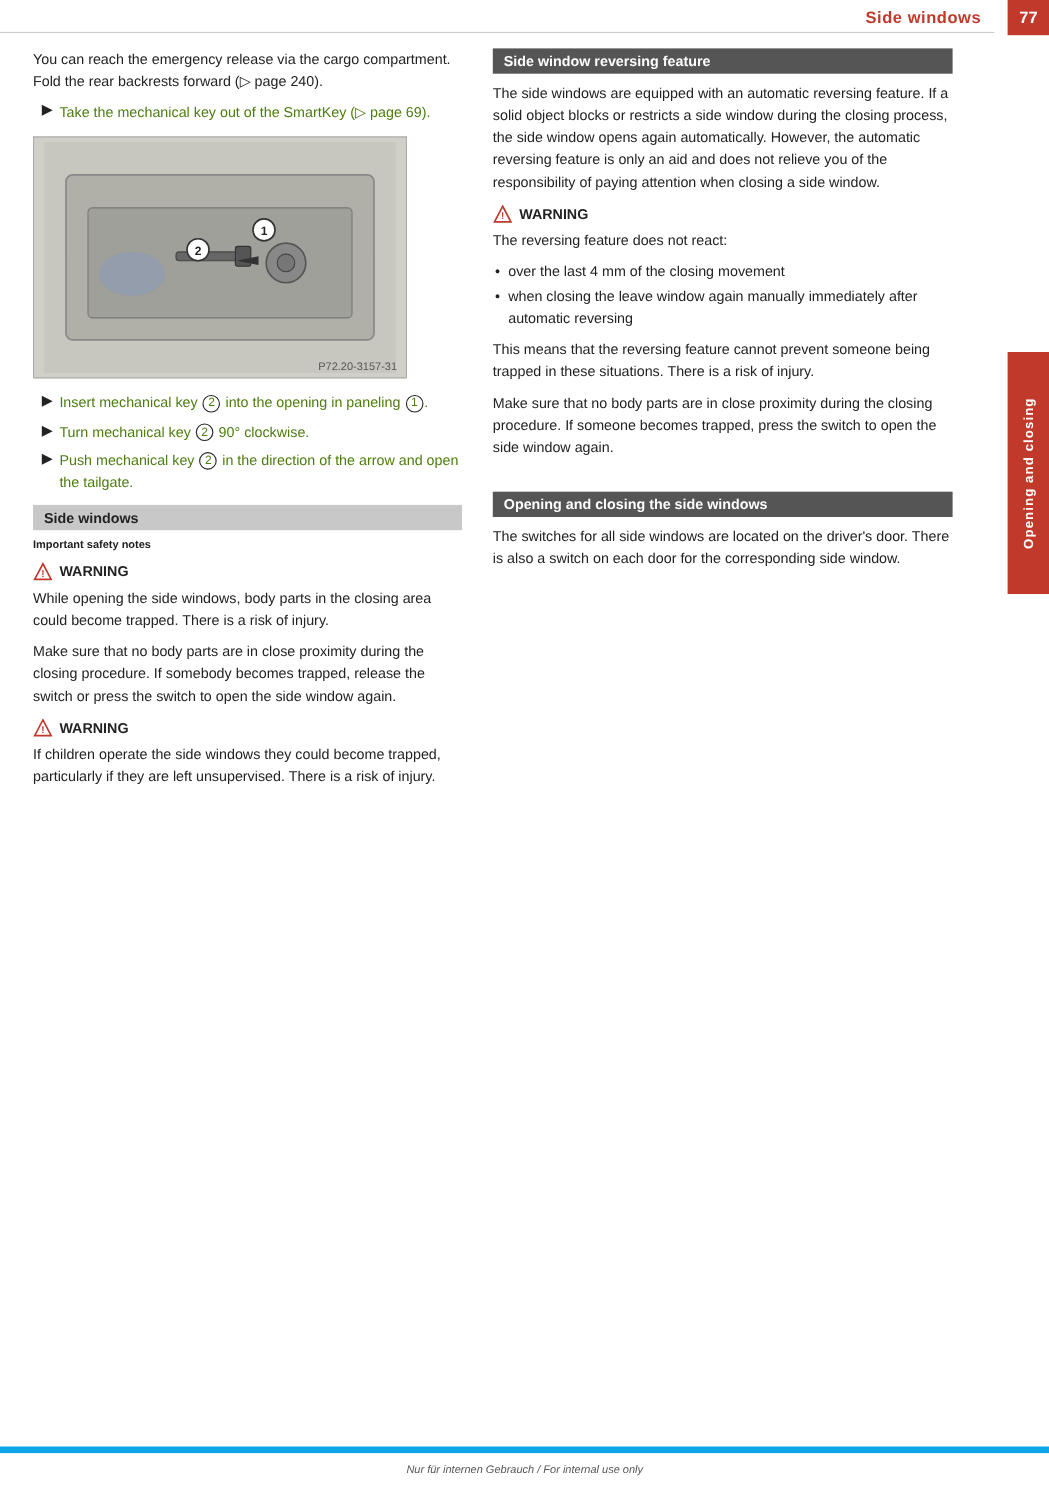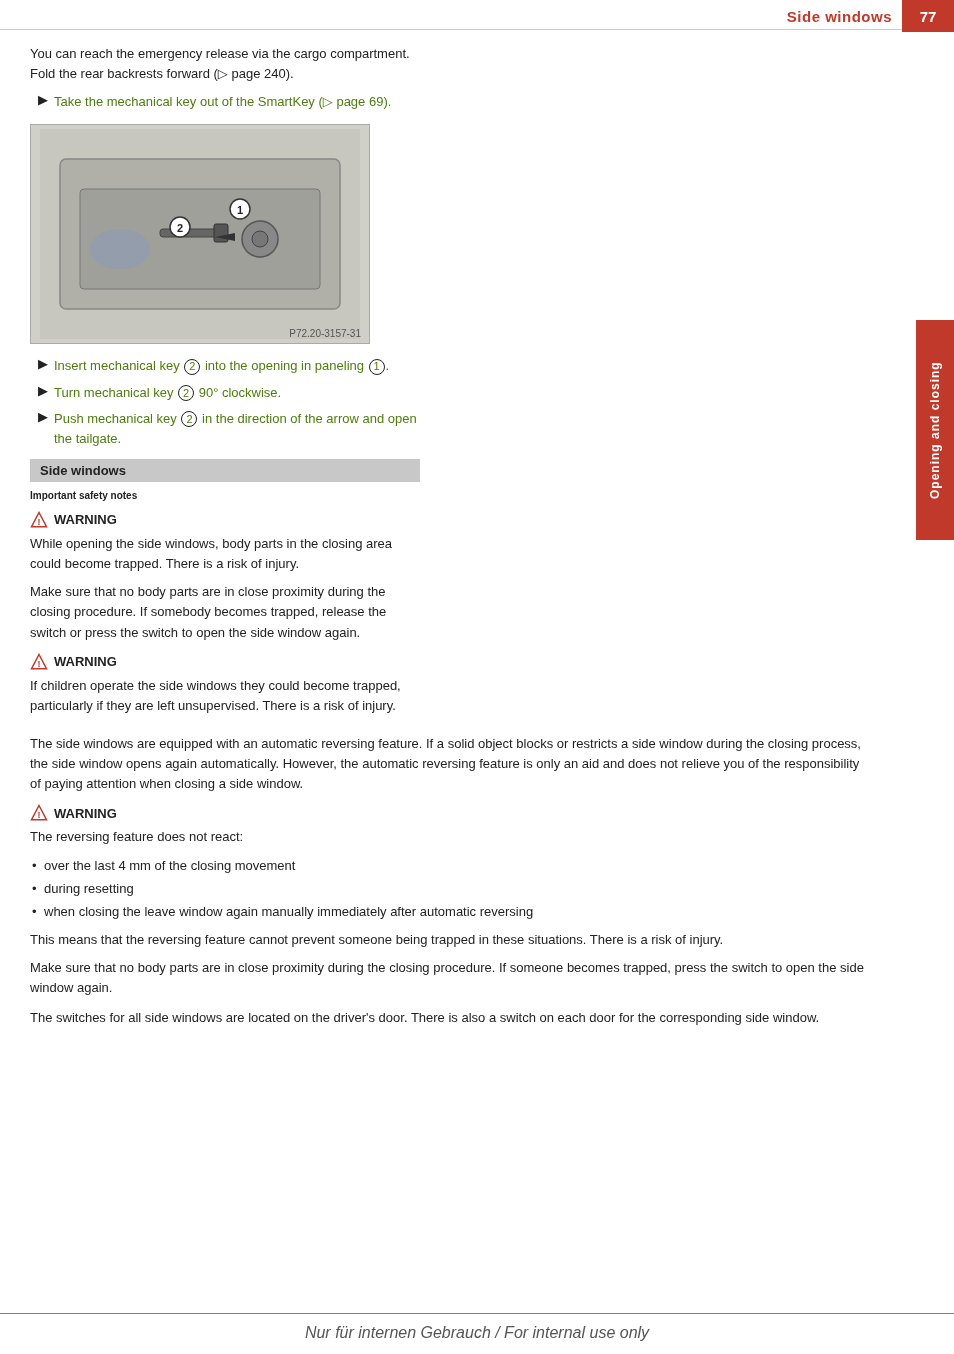--- a/index.html
+++ b/index.html
@@ -29,21 +29,21 @@
       font-weight: bold;
       color: #c0392b;
       letter-spacing: 0.5px;
       margin-right: 12px;
     }
     .page-number-box {
       background: #c0392b;
       color: #fff;
       font-size: 15px;
       font-weight: bold;
-      width: 52px;
+      width: 38px;
       height: 32px;
       display: flex;
       align-items: center;
       justify-content: center;
       position: absolute;
       top: 0;
       right: 0;
     }
 
     
@@ -64,23 +64,23 @@
       z-index: 10;
       height: 220px;
       display: flex;
       align-items: center;
       justify-content: center;
     }
 
     
     .main-content {
       display: flex;
-      flex-direction: column;
+      flex-direction: row;
       padding: 14px 50px 14px 30px;
-      gap: 8px;
+      gap: 28px;
       margin-right: 38px;
       justify-content: center;
     }
 
     .left-col {
       flex: 0 0 390px;
       max-width: 390px;
     }
     .right-col {
       flex: 1;
@@ -186,24 +186,24 @@
       overflow: hidden;
     }
 
     
     .footer {
       position: absolute;
       bottom: 0;
       left: 0;
       right: 0;
       text-align: center;
-      font-size: 16px;
+      font-size: 10px;
       color: #555;
       padding: 10px 0 12px 0;
-      border-top: 1px solid #0ea5e9;
+      border-top: 6px solid #0ea5e9;
       font-style: italic;
     }
 
     .circle-num {
       display: inline-flex;
       align-items: center;
       justify-content: center;
       width: 16px;
       height: 16px;
       border: 1px solid #222;
@@ -315,40 +315,41 @@
           <text x="12" y="18" text-anchor="middle" font-size="12" fill="#c0392b" font-weight="bold">!</text>
         </svg>
         <span>WARNING</span>
       </div>
       <p>If children operate the side windows they could become trapped, particularly if they are left unsupervised. There is a risk of injury.</p>
     </div>
   </div>
 
   <div class="right-col">
 
+    <div class="section-header-dark">Side window reversing feature</div>
 
     <p>The side windows are equipped with an automatic reversing feature. If a solid object blocks or restricts a side window during the closing process, the side window opens again automatically. However, the automatic reversing feature is only an aid and does not relieve you of the responsibility of paying attention when closing a side window.</p>
 
     <div class="warning-block">
       <div class="warning-title">
         <svg class="warning-icon" viewBox="0 0 24 24" xmlns="http://www.w3.org/2000/svg">
           <polygon points="12,2 22,21 2,21" fill="none" stroke="#c0392b" stroke-width="2"></polygon>
           <text x="12" y="18" text-anchor="middle" font-size="12" fill="#c0392b" font-weight="bold">!</text>
         </svg>
         <span>WARNING</span>
       </div>
       <p>The reversing feature does not react:</p>
       <ul class="dot-list">
         <li>over the last 4 mm of the closing movement</li>
-        <li>during resetting</li>
         <li>when closing the leave window again manually immediately after automatic reversing</li>
       </ul>
       <p>This means that the reversing feature cannot prevent someone being trapped in these situations. There is a risk of injury.</p>
       <p>Make sure that no body parts are in close proximity during the closing procedure. If someone becomes trapped, press the switch to open the side window again.</p>
     </div>
 
+    <div class="section-header-dark" style="margin-top: 30px;">Opening and closing the side windows</div>
 
     <p>The switches for all side windows are located on the driver's door. There is also a switch on each door for the corresponding side window.</p>
   </div>
 
 </div>
 
 <div class="footer">Nur für internen Gebrauch / For internal use only</div>
 
 </body></html>

